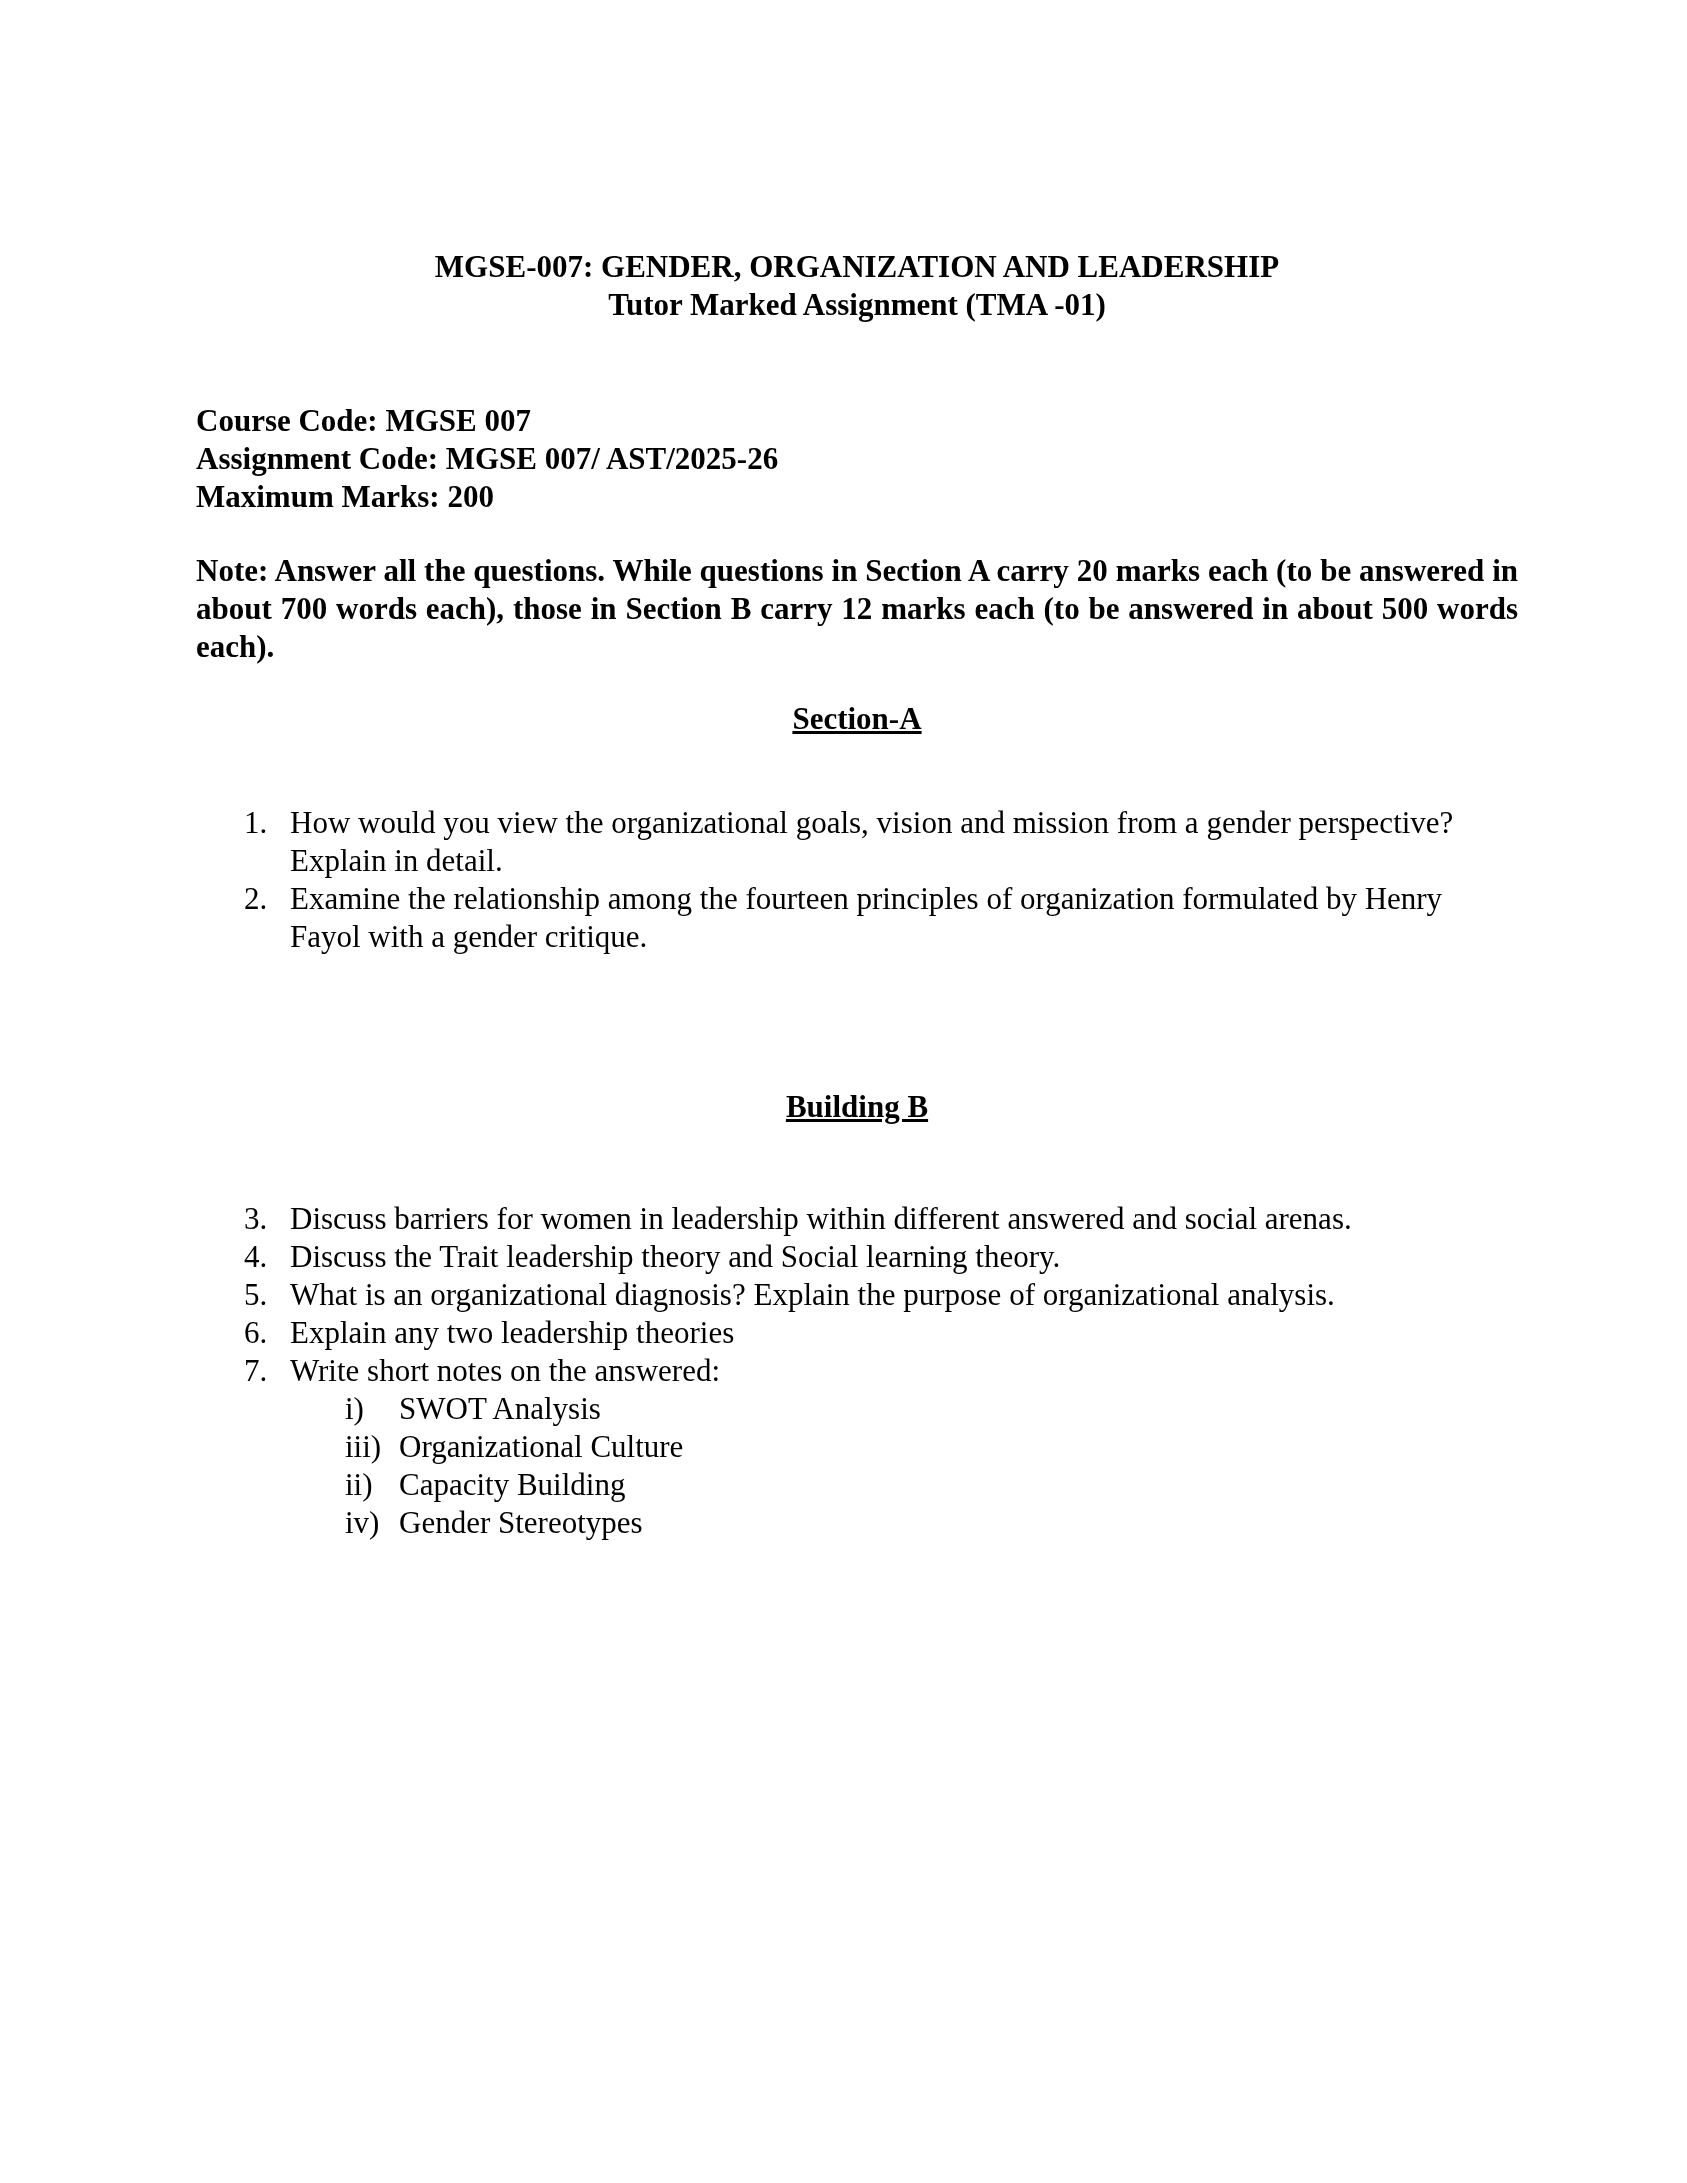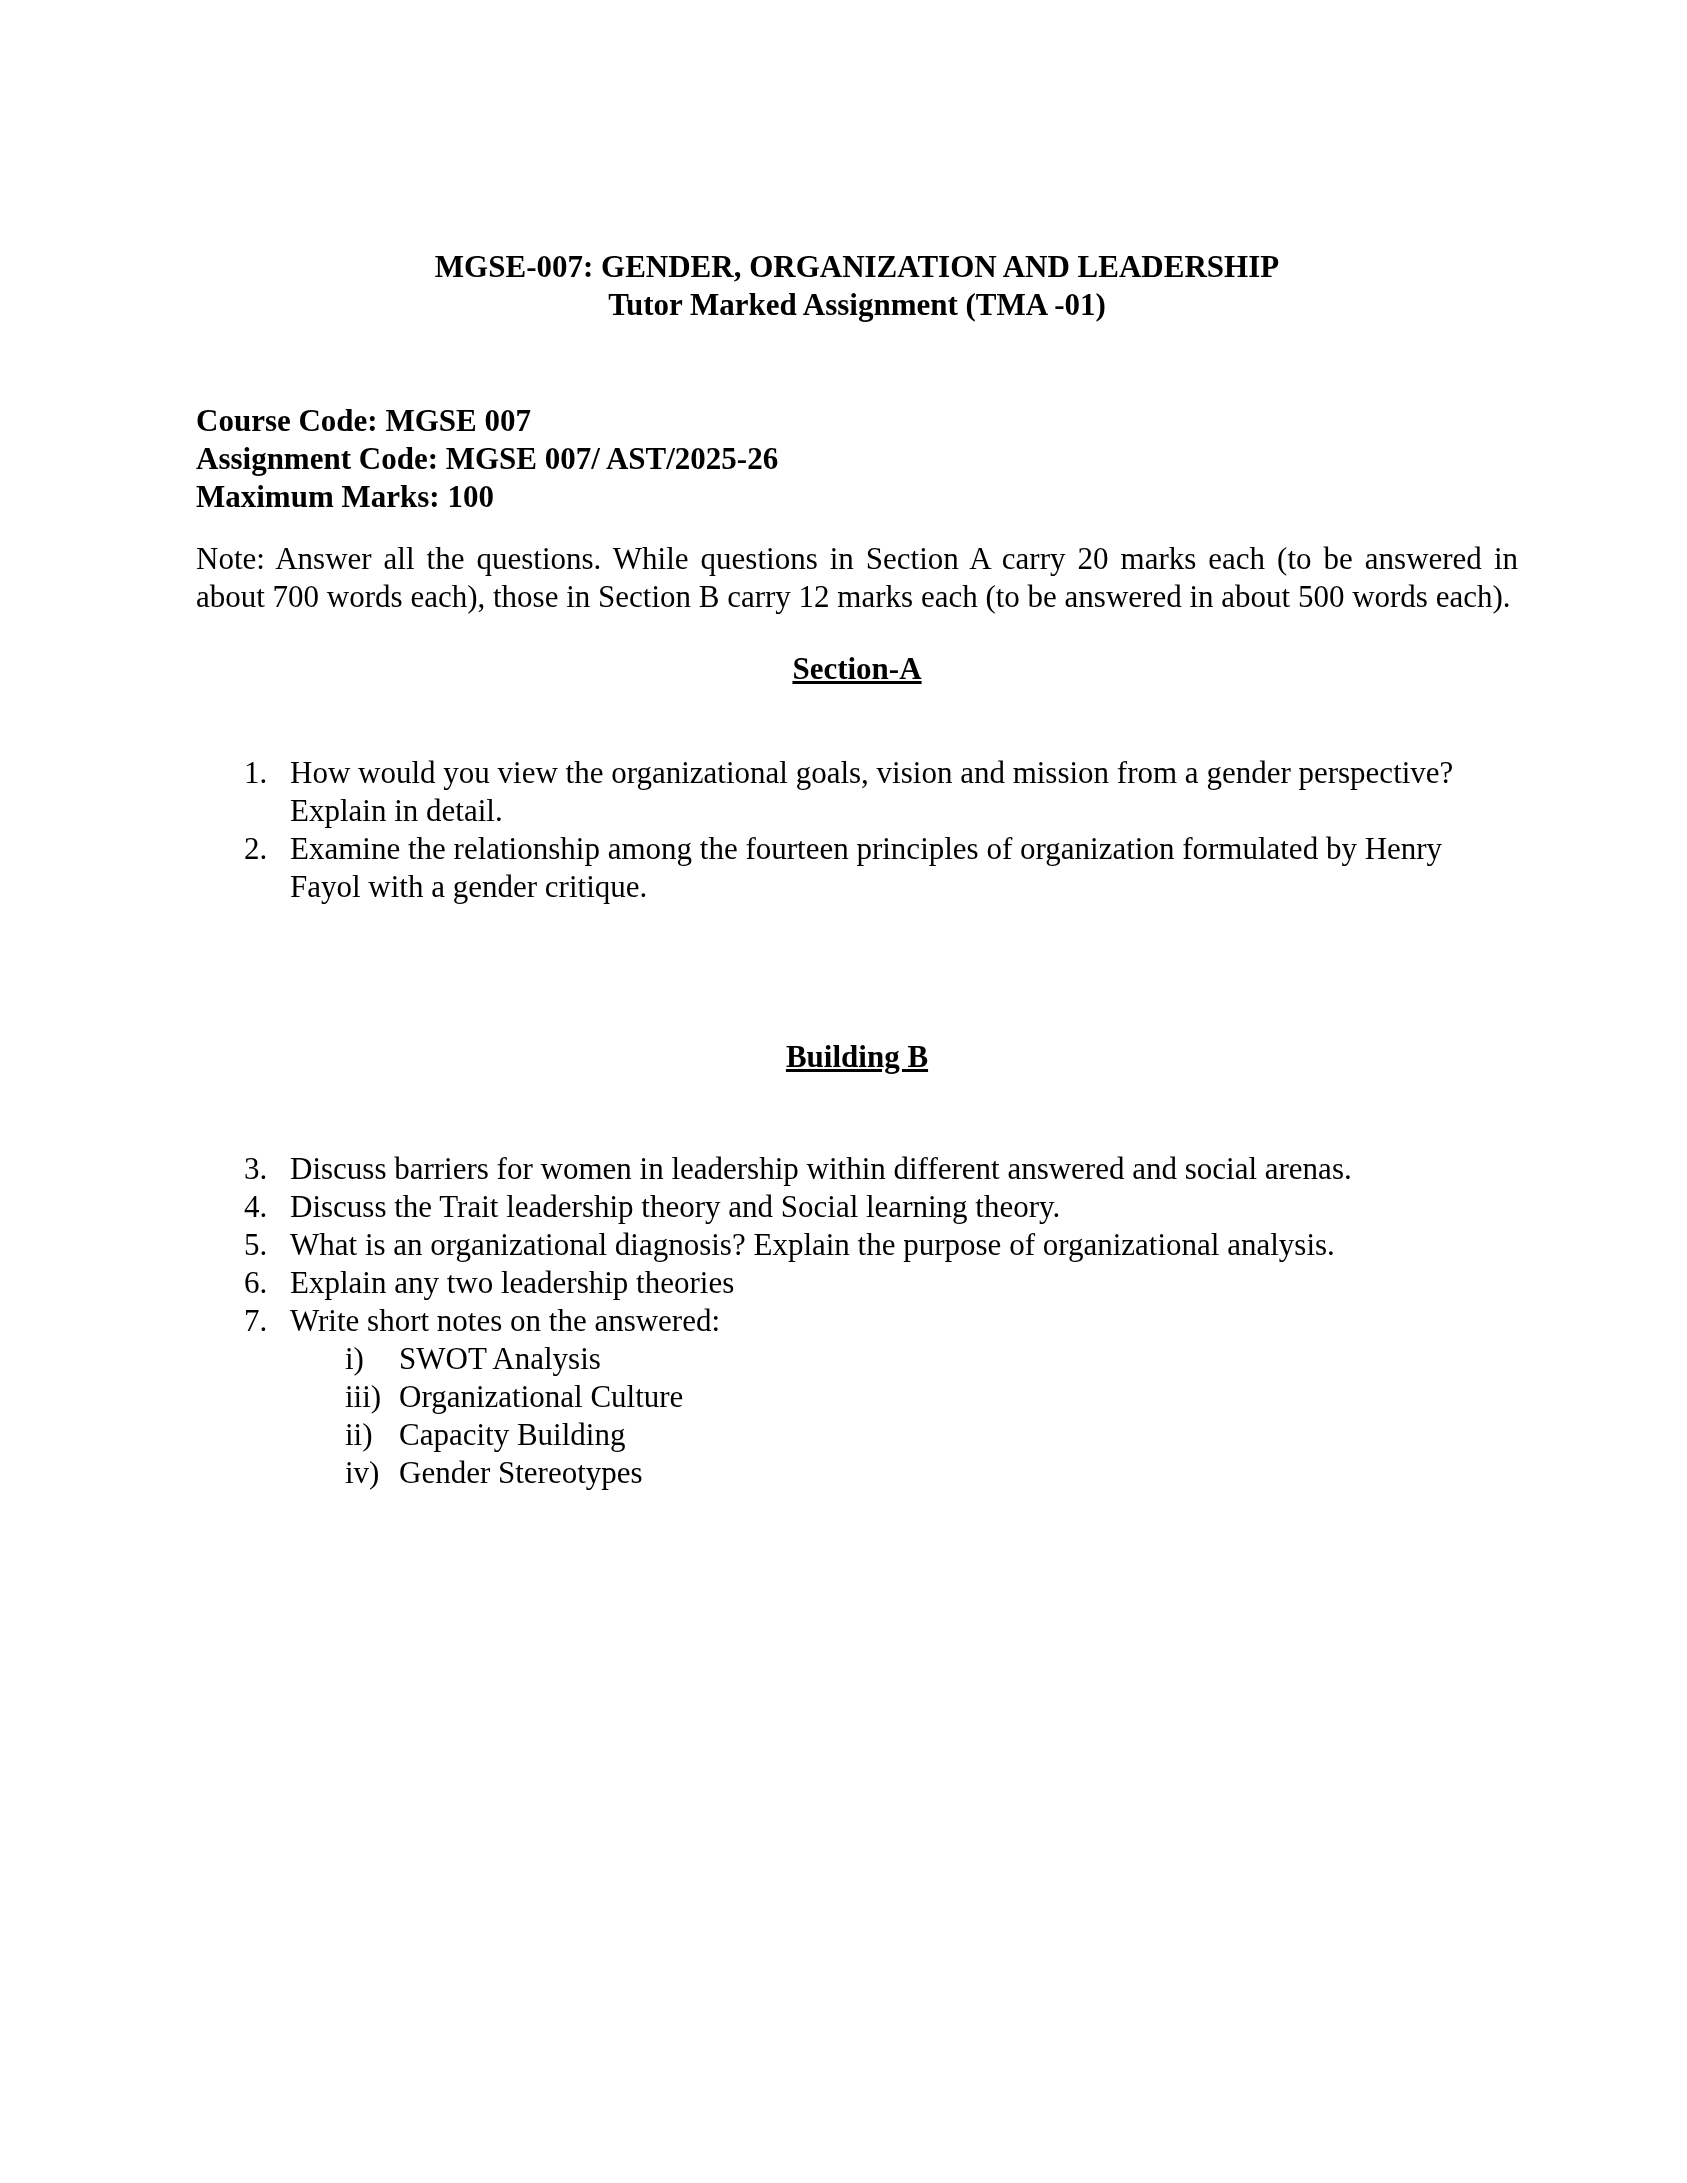--- a/index.html
+++ b/index.html
@@ -20,23 +20,23 @@
   }
   .title-block {
     text-align: center;
     font-weight: bold;
   }
   .meta-block {
     font-weight: bold;
     margin-top: 78px;
   }
   .note {
-    font-weight: normal;
+    font-weight: bold;
     text-align: justify;
-    margin-top: 24px;
+    margin-top: 36px;
   }
   .section-heading {
     text-align: center;
     font-weight: bold;
     text-decoration: underline;
   }
   .heading-a { margin-top: 34px; }
   .heading-b { margin-top: 132px; }
   .question-list-a { margin-top: 66px; }
   .question-list-b { margin-top: 74px; }
@@ -58,21 +58,21 @@
   <div class="content">
 
     <div class="title-block">
       <div>MGSE-007: GENDER, ORGANIZATION AND LEADERSHIP</div>
       <div>Tutor Marked Assignment (TMA -01)</div>
     </div>
 
     <div class="meta-block">
       <div>Course Code: MGSE 007</div>
       <div>Assignment Code: MGSE 007/ AST/2025-26</div>
-      <div>Maximum Marks: 100</div>
+      <div>Maximum Marks: 200</div>
     </div>
 
     <p class="note">Note: Answer all the questions. While questions in Section A carry 20 marks each (to be answered in about 700 words each), those in Section B carry 12 marks each (to be answered in about 500 words each).</p>
 
     <div class="section-heading heading-a">Section-A</div>
 
     <div class="question-list-a">
       <div class="question">
         <span class="q-num">1.</span>
         <span class="q-text">How would you view the organizational goals, vision and mission from a gender perspective? Explain in detail.</span>

